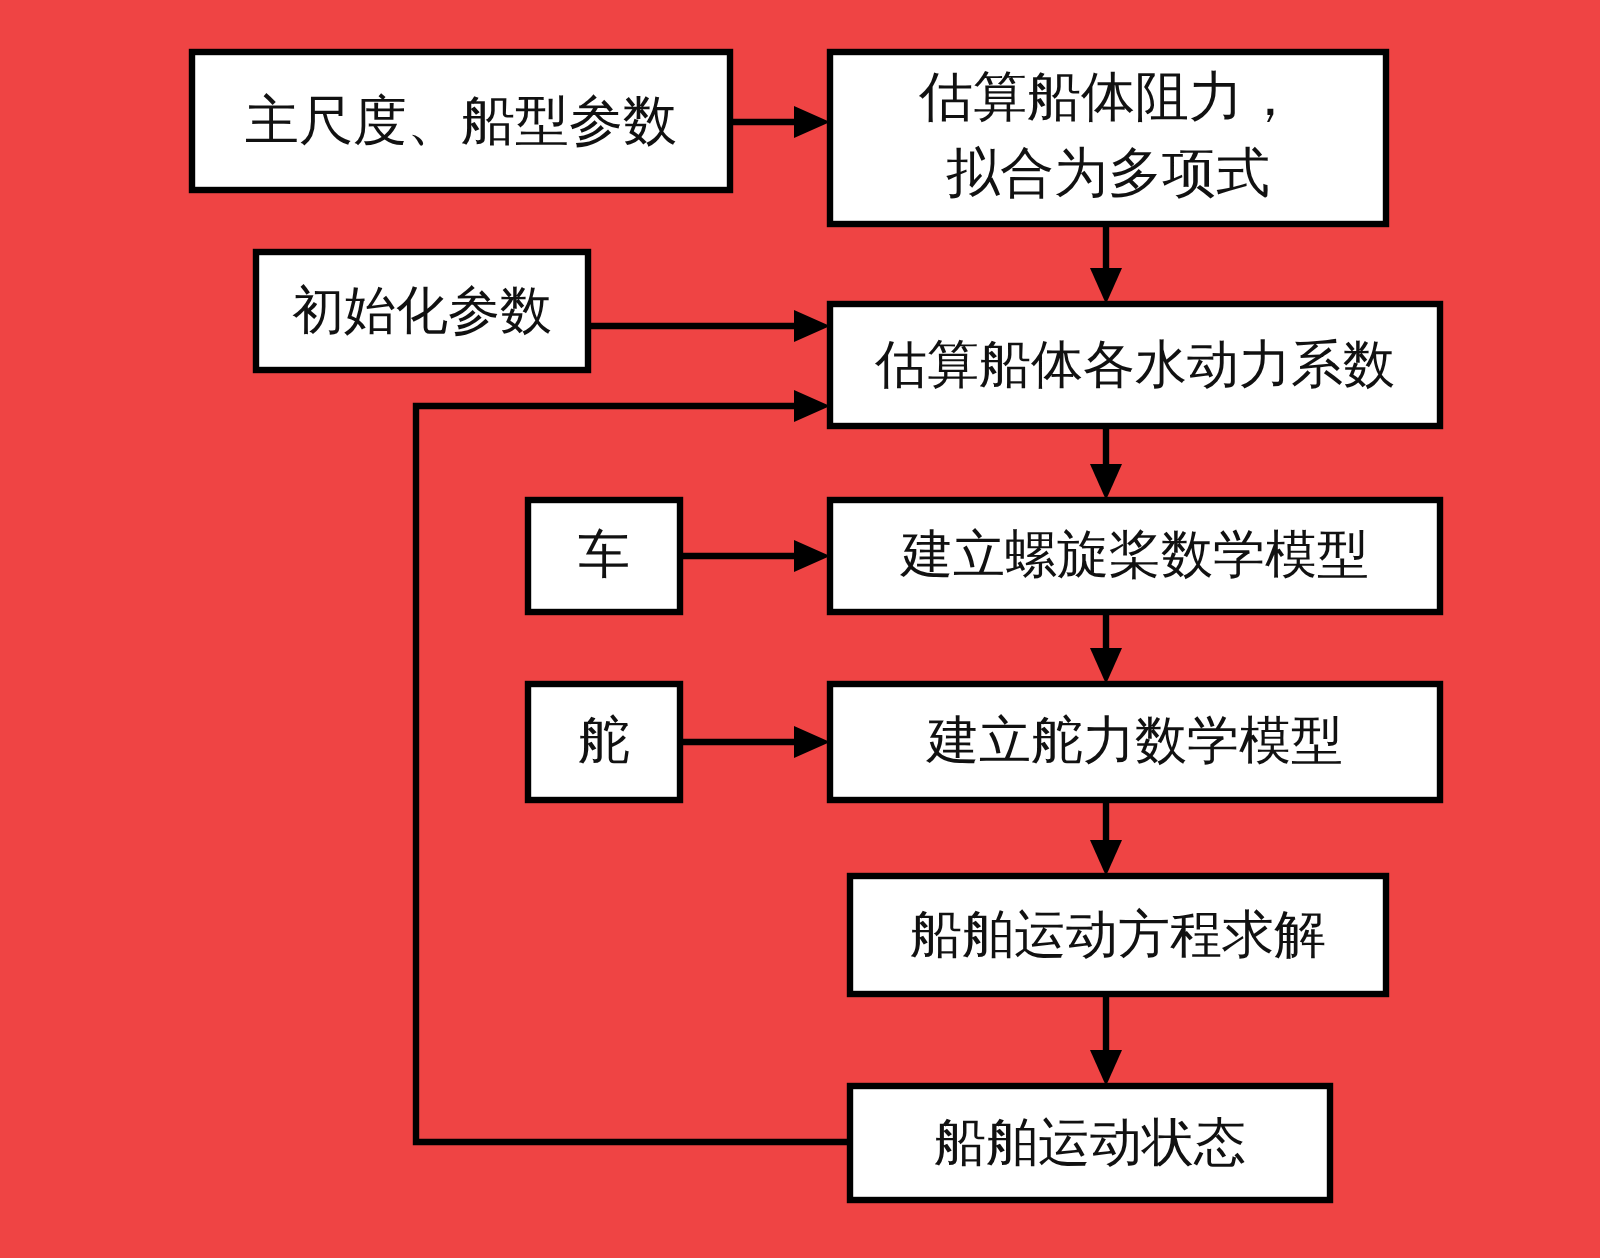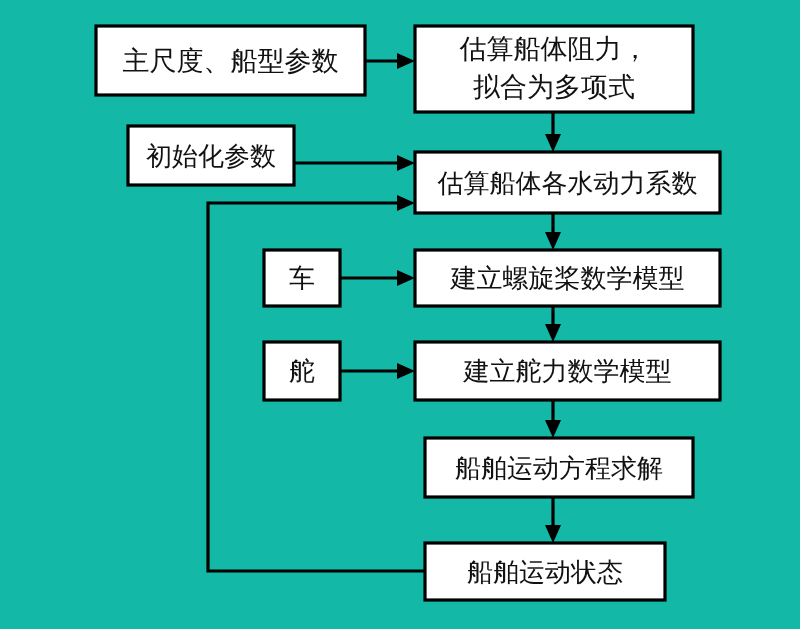--- a/index.html
+++ b/index.html
@@ -10,21 +10,21 @@
   body {
     width: 800px;
     height: 629px;
     font-family: "DejaVu Sans", "Liberation Sans", sans-serif;
     overflow: hidden;
   }
   #flowchart-root {
     position: relative;
     width: 800px;
     height: 629px;
-    background: #14b8a6;
+    background: #ef4444;
   }
   svg.chart-canvas {
     display: block;
     width: 800px;
     height: 629px;
   }
   .node-box {
     fill: #ffffff;
     stroke: #000000;
     stroke-width: 3.2;

